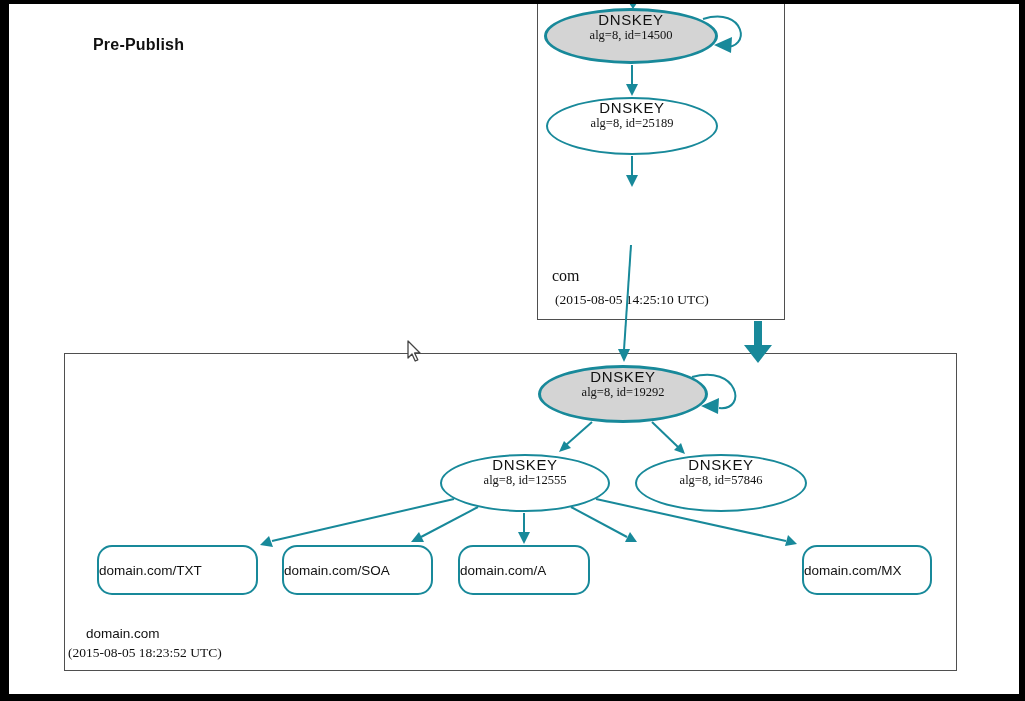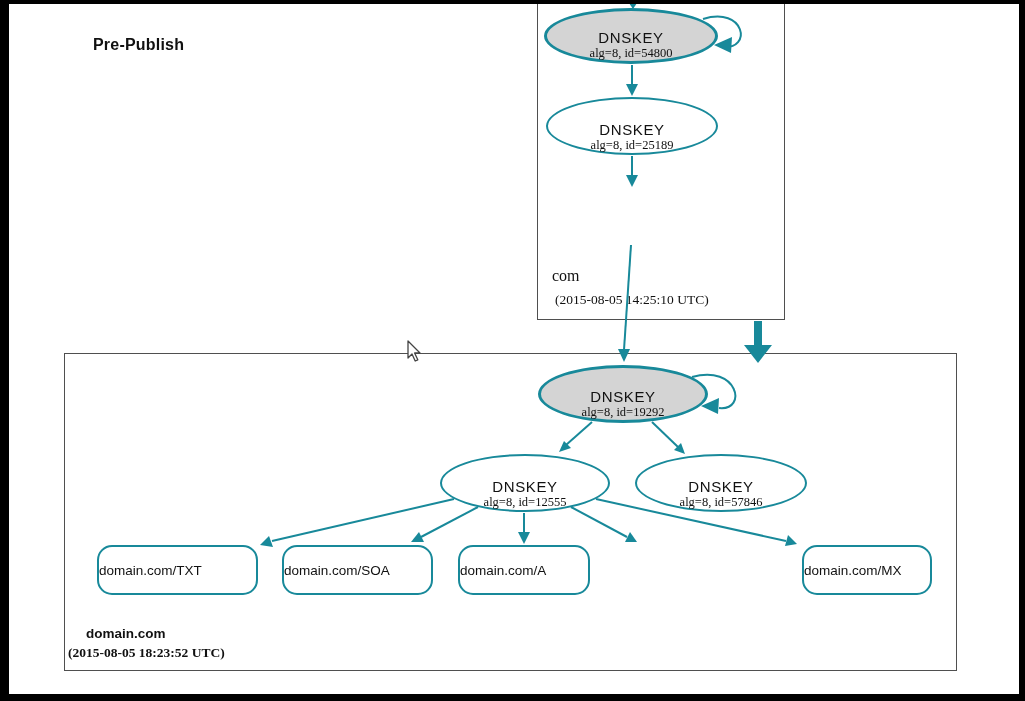--- a/index.html
+++ b/index.html
@@ -21,32 +21,32 @@
   .diagram-title{
     position:absolute;left:93px;top:36px;
     font:bold 16px "Liberation Sans",sans-serif;letter-spacing:.2px;z-index:4;
   }
 
   .zone-box{
     position:absolute;border:1px solid var(--zone-border);
     background:#fff;z-index:1;box-sizing:border-box;
   }
   .zone-com{left:537px;top:-5px;width:248px;height:325px;}
-  .zone-domain{left:64px;top:353px;width:893px;height:318px;font-weight:bold;}
+  .zone-domain{left:64px;top:353px;width:893px;height:318px;}
 
   .zone-label,.zone-ts{position:absolute;white-space:nowrap;}
   .serif{font-family:"Liberation Serif",serif;}
   .zone-com .zone-label{left:14px;top:271px;font-size:16px;}
   .zone-com .zone-ts{left:17px;top:296px;font-size:13.5px;}
   .zone-domain .zone-label{left:21px;top:272px;font-size:13.5px;}
   .zone-domain .zone-ts{left:3px;top:291px;font-size:13.5px;}
 
   .node{
     position:absolute;display:flex;flex-direction:column;align-items:center;
-    justify-content:flex-end;border-radius:50%;background:#fff;
+    justify-content:flex-start;border-radius:50%;background:#fff;
     border:2px solid var(--teal);z-index:3;box-sizing:border-box;text-align:center;
   }
   .node.sep{background:var(--sep-fill);border-width:3px;}
   .n-title{font:15px "Liberation Sans",sans-serif;letter-spacing:.6px;line-height:17px;}
   .n-sub{font:12.5px "Liberation Serif",serif;line-height:15px;}
 
   .rrset{
     position:absolute;top:545px;height:50px;border:2px solid var(--teal);
     border-radius:15px;display:flex;align-items:center;justify-content:flex-start;
     font-size:13.5px;background:#fff;z-index:3;box-sizing:border-box;white-space:nowrap;
@@ -112,21 +112,21 @@
 
       <rect x="754" y="321" width="8" height="26"></rect>
       <polygon points="744,345 772,345 758,363"></polygon>
 
       <rect x="766" y="0" width="8" height="3"></rect>
     </g>
   </svg>
 
   <div class="node sep" style="left:544px;top:8px;width:174px;height:56px">
     <div class="n-title">DNSKEY</div>
-    <div class="n-sub">alg=8, id=54800</div>
+    <div class="n-sub">alg=8, id=14500</div>
   </div>
   <div class="node" style="left:546px;top:97px;width:172px;height:58px">
     <div class="n-title">DNSKEY</div>
     <div class="n-sub">alg=8, id=25189</div>
   </div>
 
   <div class="node sep" style="left:538px;top:365px;width:170px;height:58px">
     <div class="n-title">DNSKEY</div>
     <div class="n-sub">alg=8, id=19292</div>
   </div>

